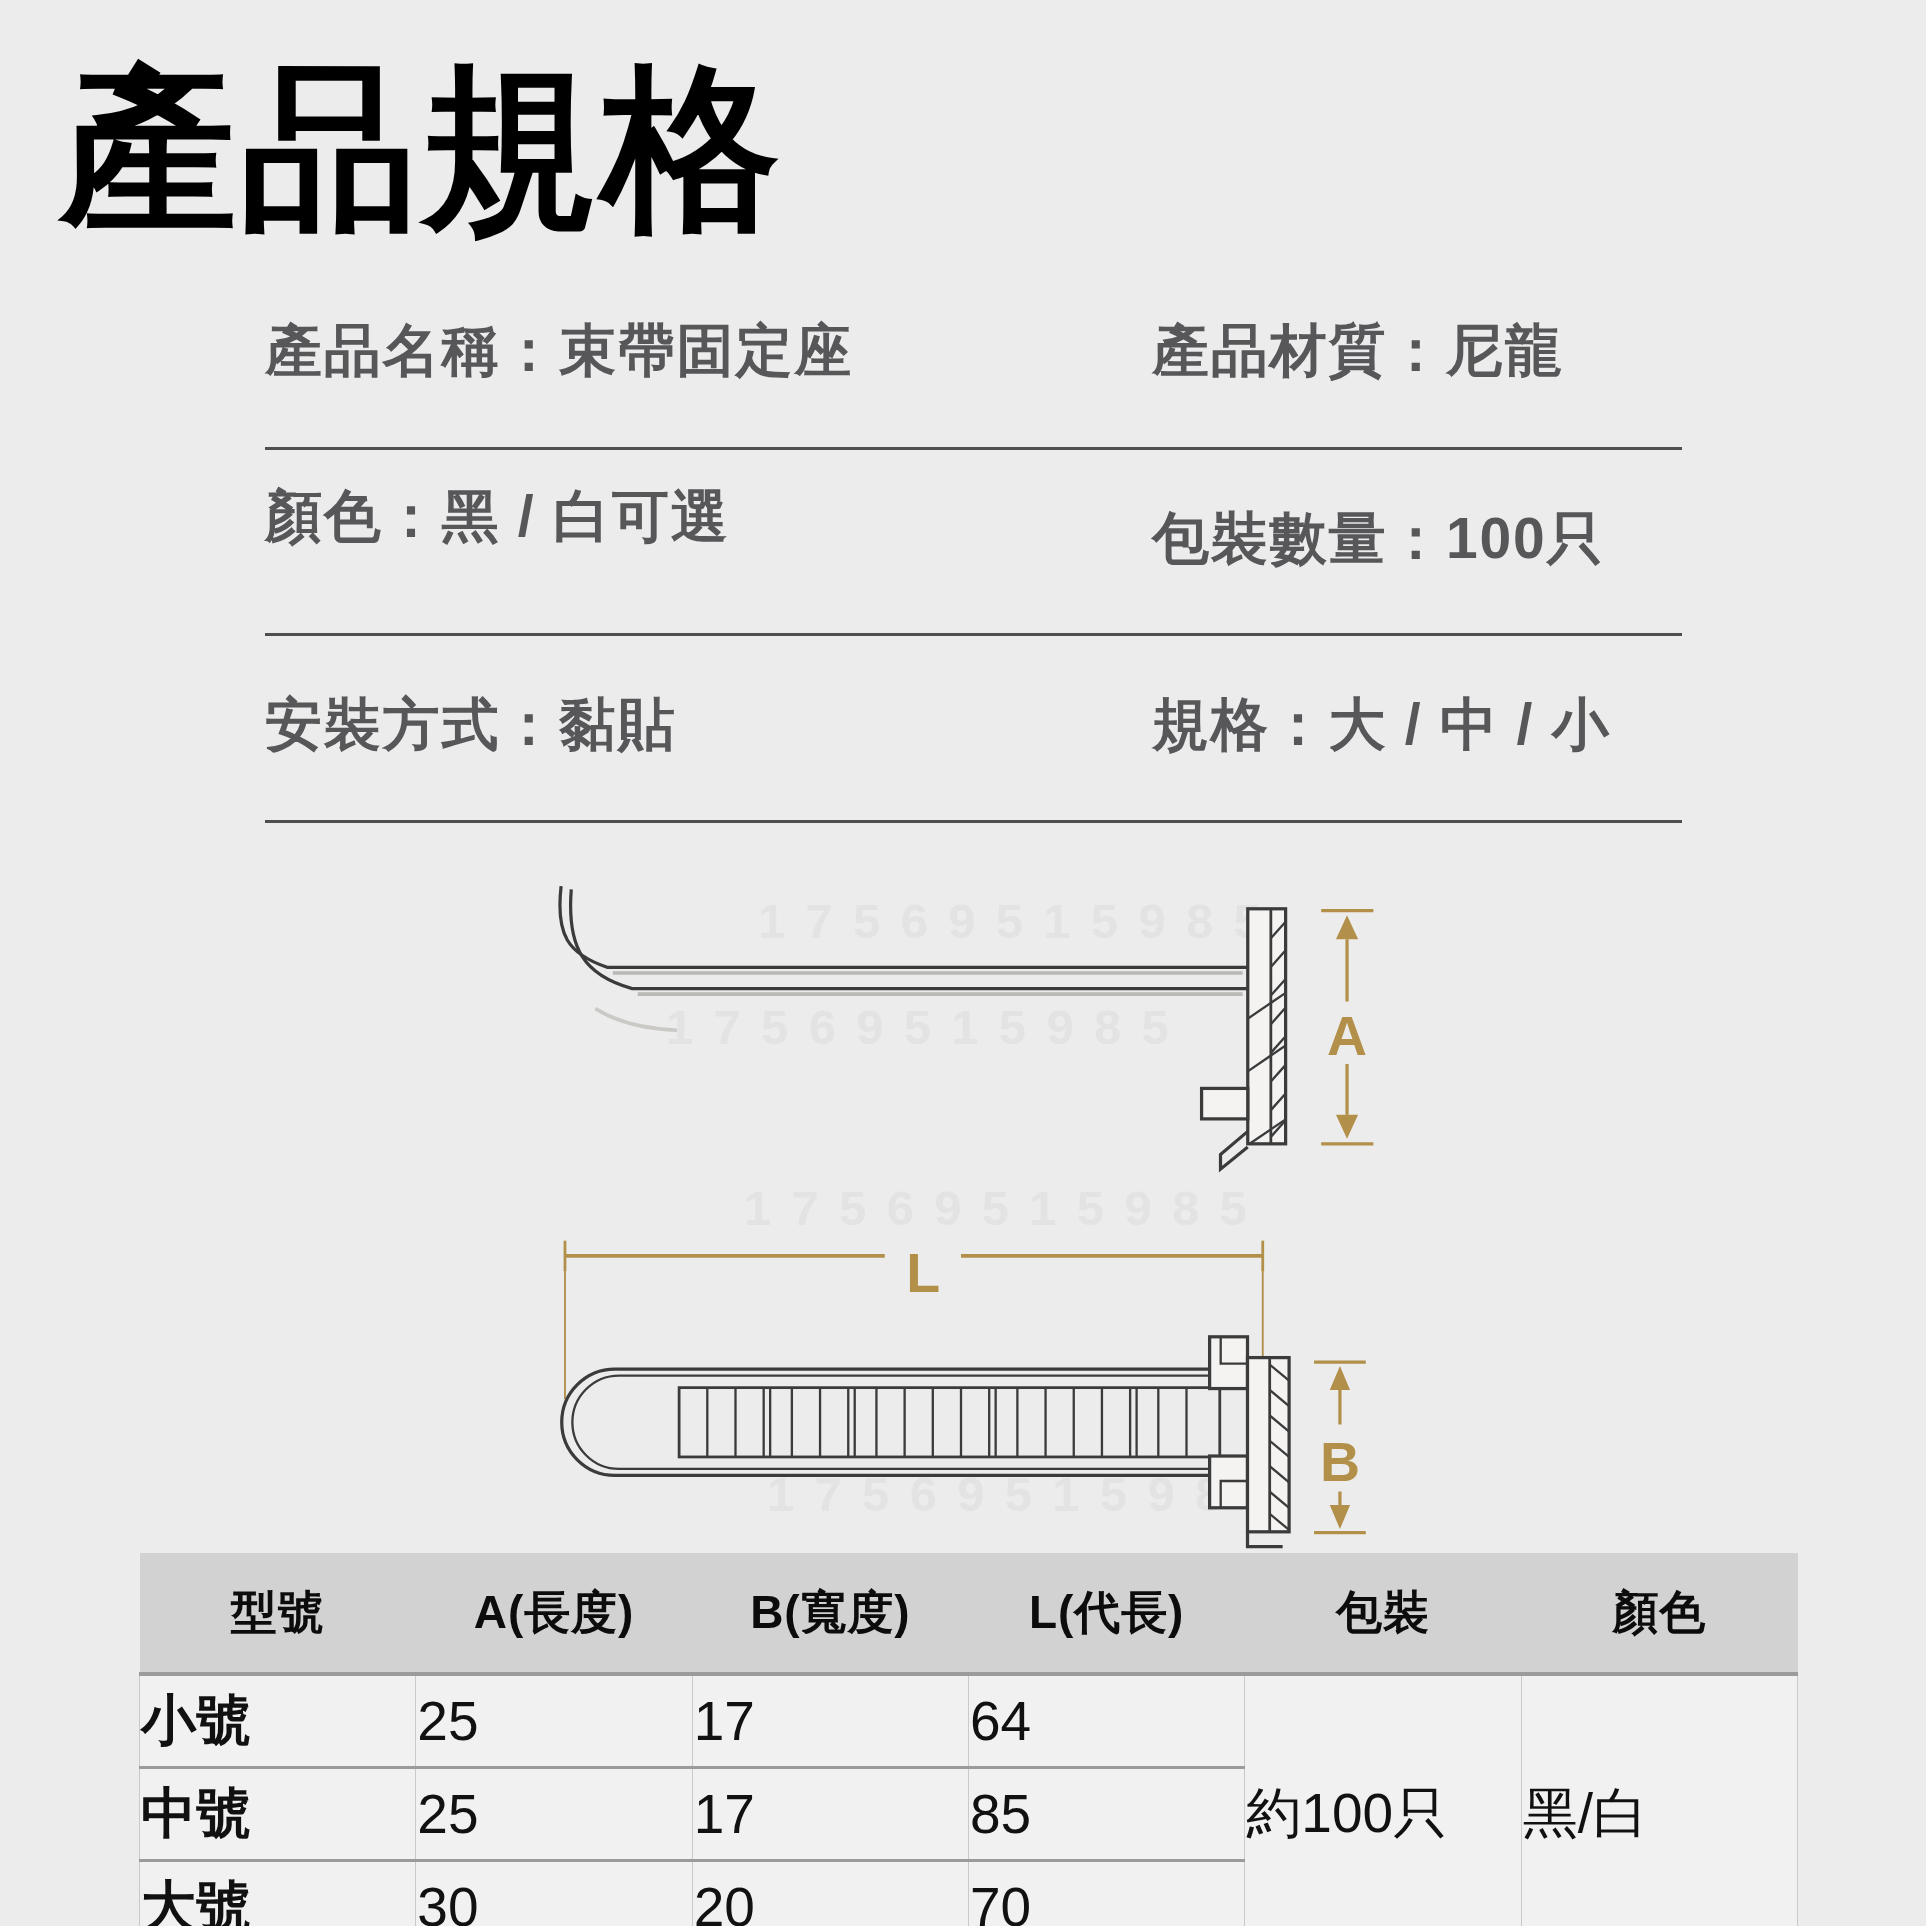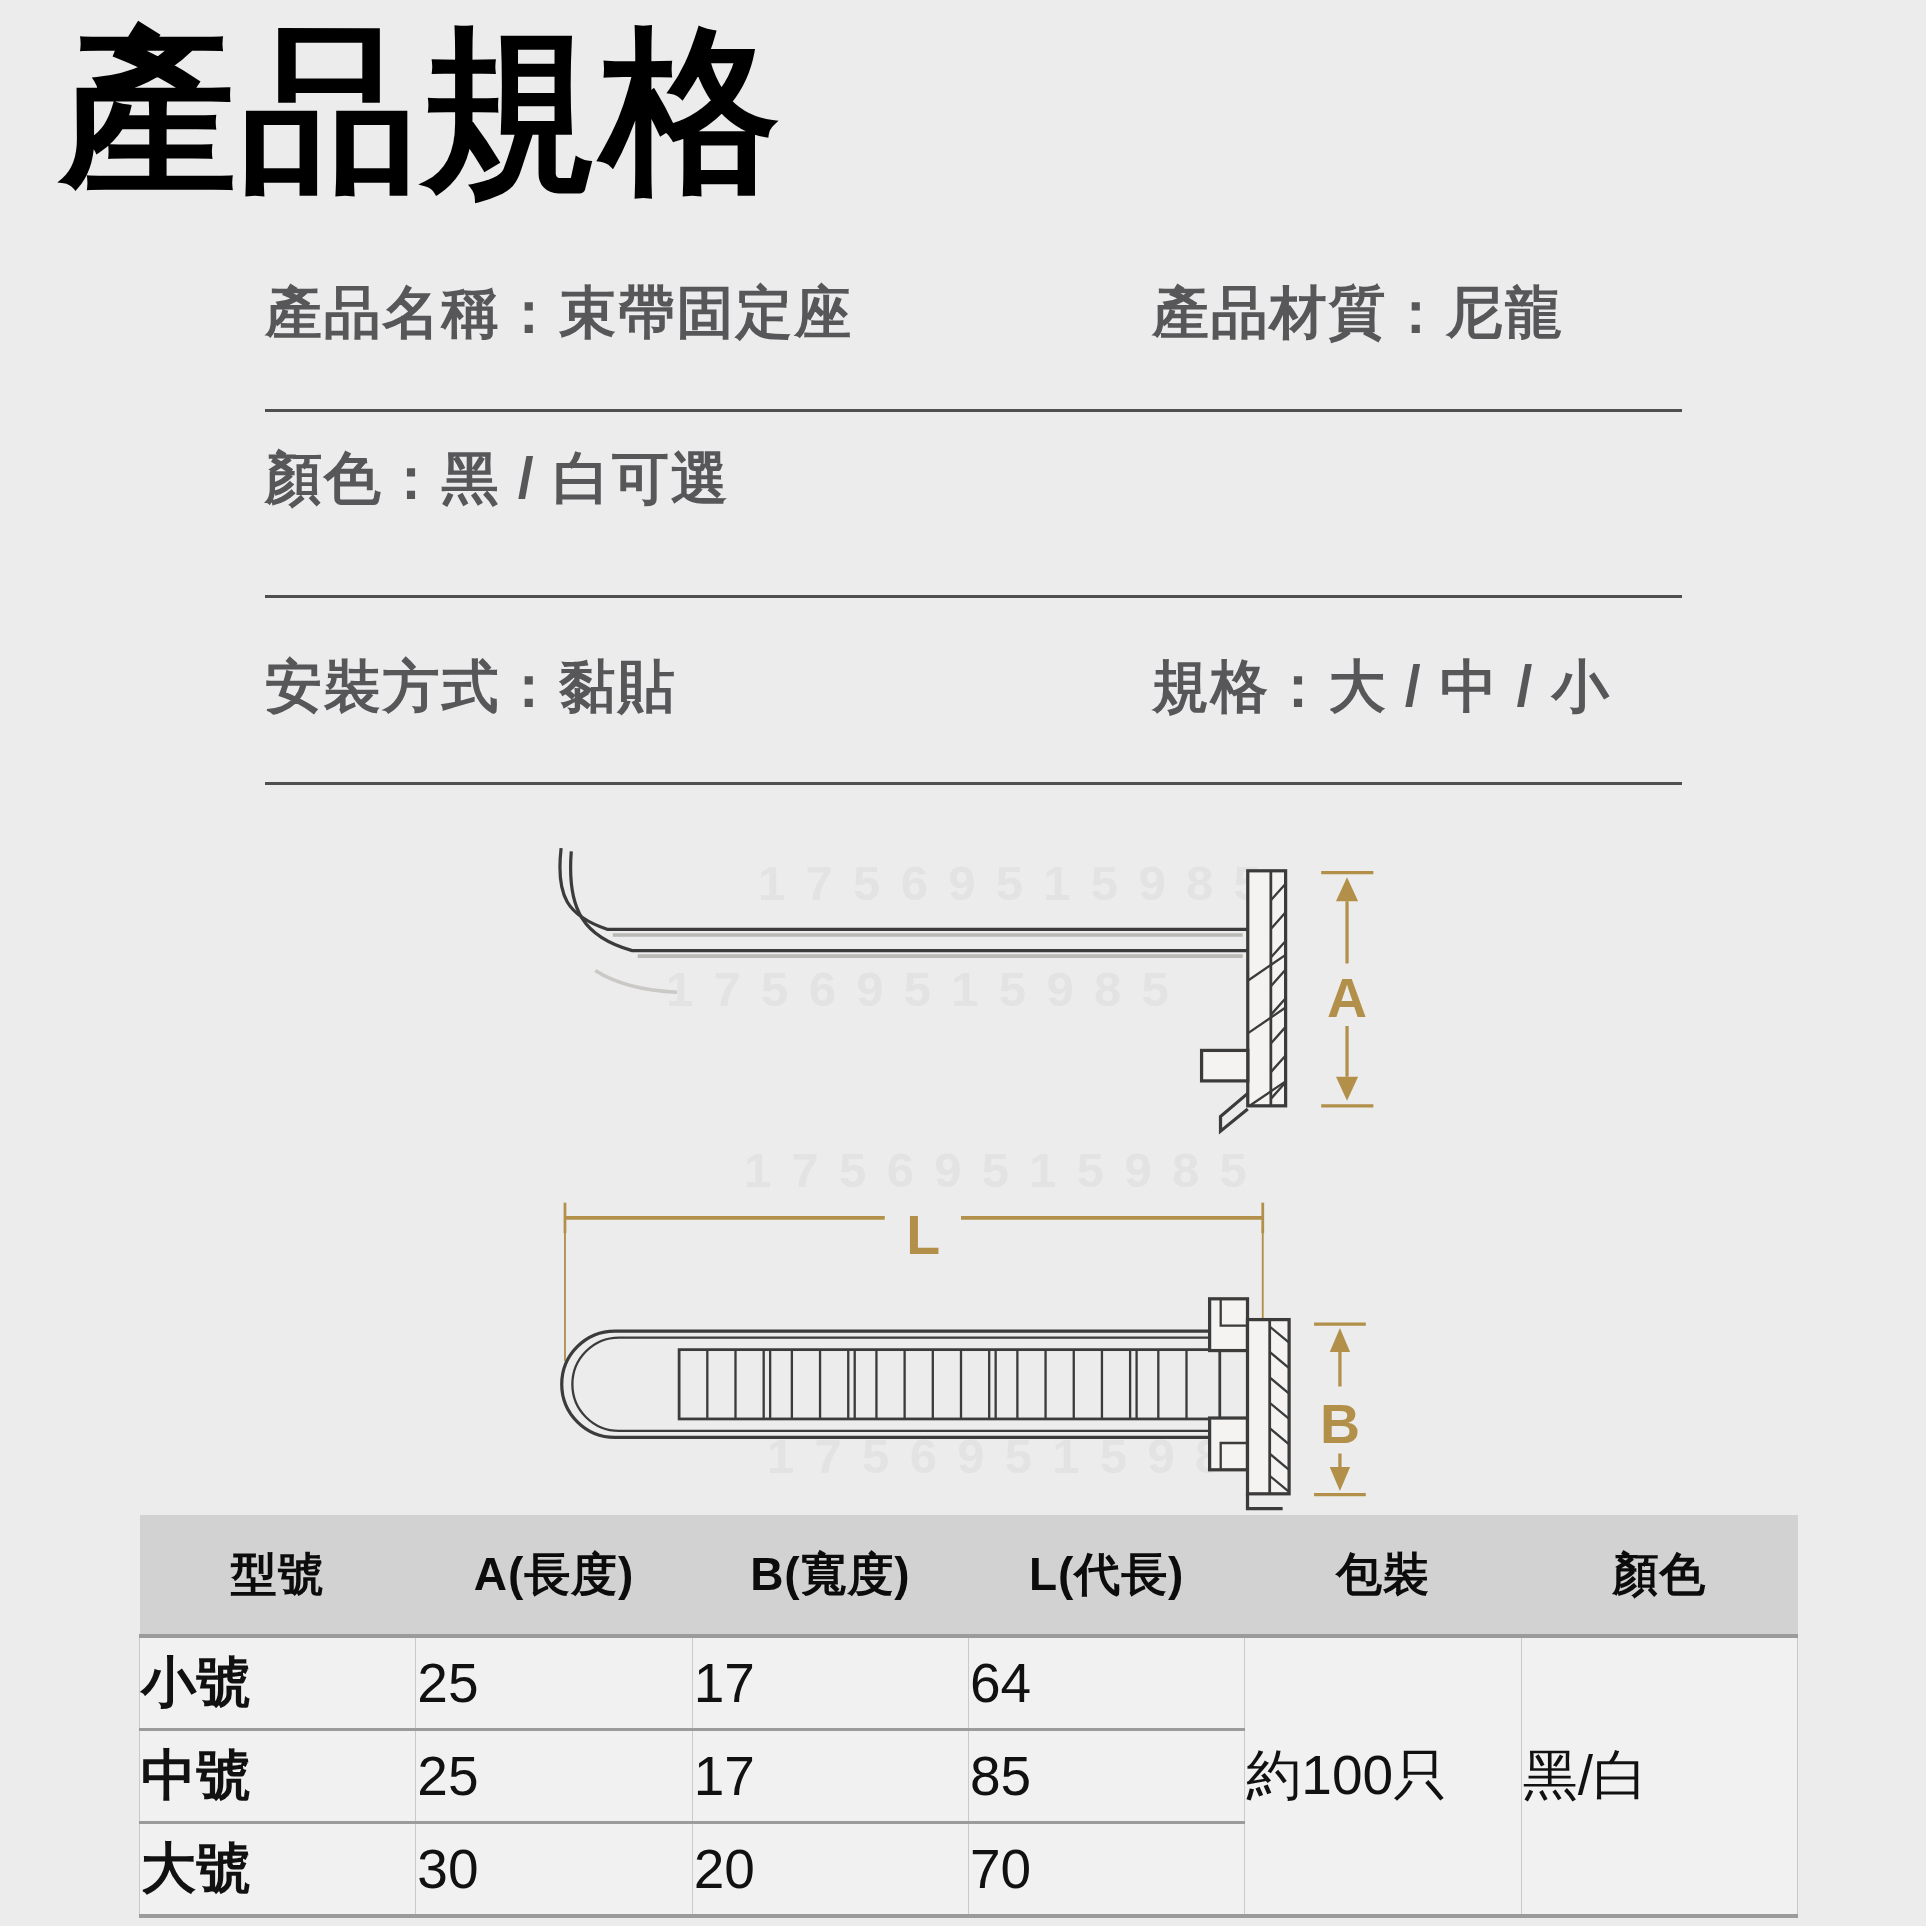--- a/index.html
+++ b/index.html
@@ -2,21 +2,21 @@
 <html style="font-size:7.4px"><head>
 <meta charset="utf-8">
 <style>
   html,body{margin:0;padding:0;}
   body{
     width:1926px;height:1926px;
     background:#ececec;
     font-family:"Liberation Sans", sans-serif;
     position:relative;overflow:hidden;
   }
-  .page{position:absolute;inset:0;}
+  .page{position:absolute;inset:0;margin-top:38px;}
   .title{
     position:absolute;left:59px;top:22px;
     font-size:178px;font-weight:900;color:#000;
     letter-spacing:2.8px;line-height:1;white-space:nowrap;
   }
   .info-text{
     position:absolute;font-size:57px;font-weight:700;
     color:#57575a;letter-spacing:1.8px;white-space:nowrap;line-height:1.1;
   }
   .divider{
@@ -53,20 +53,21 @@
 
 <div class="page">
 
   <div class="title">產品規格</div>
 
   <div class="info-text" style="left:1152px;top:281px">產品材質：尼龍</div>
   <div class="info-text" style="left:265px;top:281px">產品名稱：束帶固定座</div>
   <div class="divider" style="top:409px"></div>
 
   <div class="info-text" style="left:265px;top:447px">顏色：黑 / 白可選</div>
+  <div class="info-text" style="left:1152px;top:469px">包裝數量：100只</div>
   <div class="divider" style="top:595px"></div>
 
   <div class="info-text" style="left:265px;top:655px">安裝方式：黏貼</div>
   <div class="info-text" style="left:1152px;top:655px">規格：大 / 中 / 小</div>
   <div class="divider" style="top:782px"></div>
 
   <div class="watermark" style="left:758px;top:855px">17569515985</div>
   <div class="watermark" style="left:666px;top:961px">17569515985</div>
   <div class="watermark" style="left:744px;top:1142px">17569515985</div>
   <div class="watermark" style="left:767px;top:1428px">17569515985</div>

